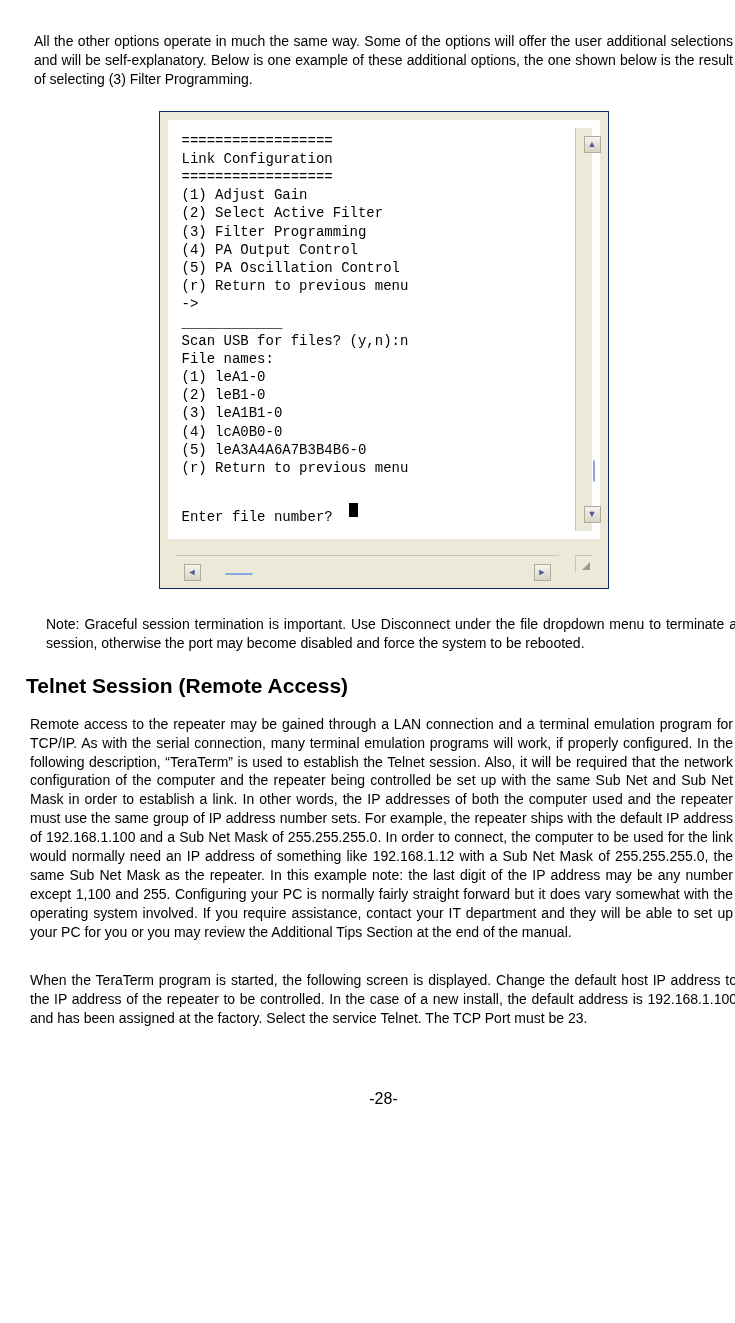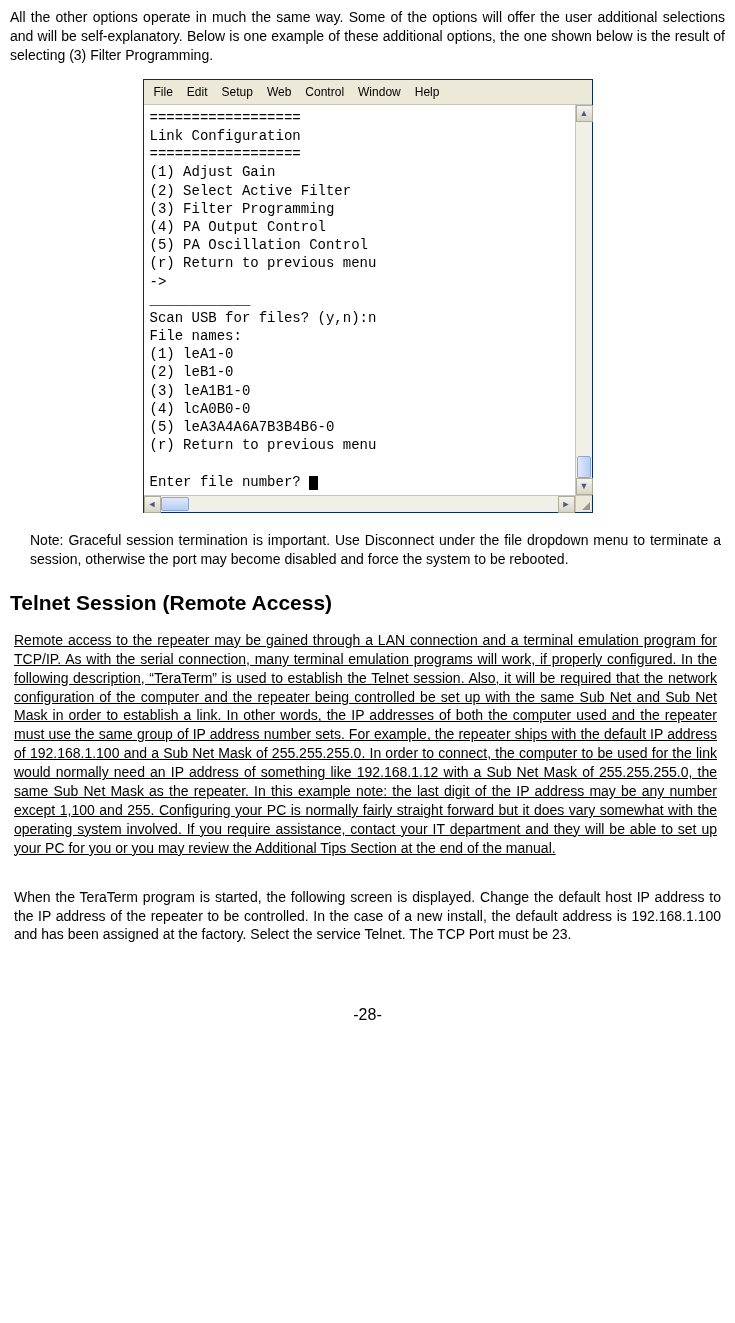--- a/index.html
+++ b/index.html
@@ -1,15 +1,15 @@
 <!DOCTYPE html>
 <html><head>
 <meta charset="utf-8">
 <style>
-  * { margin: 0; padding: 0; box-sizing: border-box; }
+  * { margin: 8px; padding: 0; box-sizing: border-box; }
   body {
     font-family: Arial, Helvetica, sans-serif;
     font-size: 14px;
     color: #000;
     background: #fff;
     width: 735px;
     padding: 8px 10px 12px 10px;
     line-height: 1.35;
   }
   .para { margin-bottom: 10px; text-align: justify; }
@@ -141,44 +141,35 @@
     border-style: solid;
     border-width: 0 0 8px 8px;
     border-color: transparent transparent #9d998a transparent;
   }
   .note { margin: 6px 4px 0 20px; text-align: justify;}
   h2.section {
     font-size: 21px;
     font-weight: bold;
     margin: 20px 0 14px 0;
   }
-  .body-para { margin: 4px 8px 0 4px; text-align: justify; text-decoration: underline; }
+  .body-para { margin: 4px 8px 0 4px; text-align: justify; }
   .body-para2 { margin: 30px 4px 14px 4px; text-align: justify;}
   .pagenum {
     text-align: center;
     margin-top: 60px;
     font-size: 16px;
   }
 </style>
 </head>
 <body>
 
 <p class="para">All the other options operate in much the same way. Some of the options will offer the user additional selections and will be self-explanatory. Below is one example of these additional options, the one shown below is the result of selecting (3) Filter Programming.</p>
 
 <div class="screenshot-wrap">
   <div class="win">
-    <div class="menubar">
-      <span>File</span>
-      <span>Edit</span>
-      <span>Setup</span>
-      <span>Web</span>
-      <span>Control</span>
-      <span>Window</span>
-      <span>Help</span>
-    </div>
     <div class="terminal-wrap">
       <div class="terminal" id="terminal">==================
 Link Configuration
 ==================
 (1) Adjust Gain
 (2) Select Active Filter
 (3) Filter Programming
 (4) PA Output Control
 (5) PA Oscillation Control
 (r) Return to previous menu

